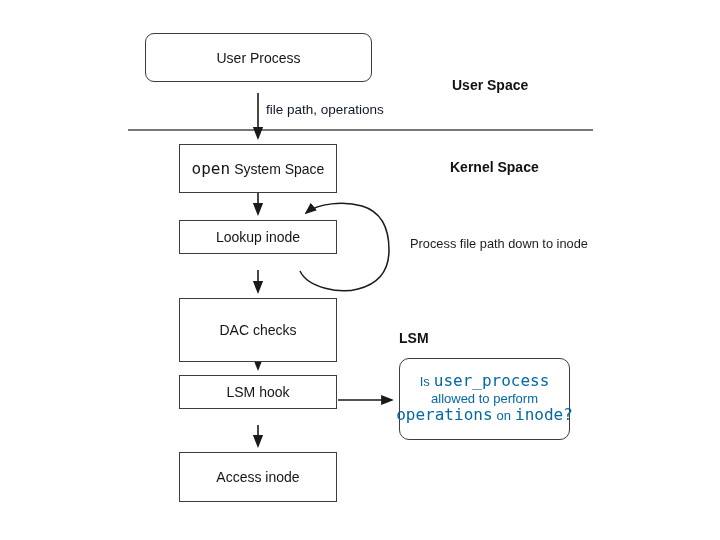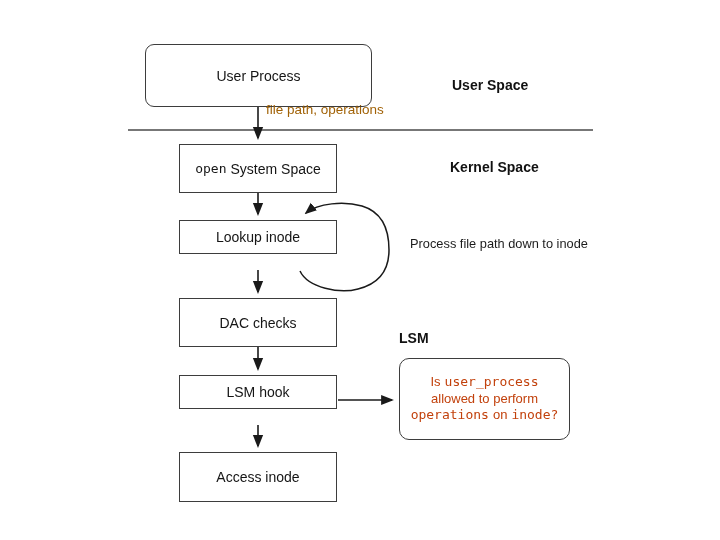--- a/index.html
+++ b/index.html
@@ -7,40 +7,40 @@
     position:relative;width:720px;height:540px;background:#ffffff;
     font-family:"Liberation Sans", sans-serif;color:#111;overflow:hidden;
   }
   .layer{position:absolute;left:0;top:0;width:720px;height:540px;pointer-events:none;}
   .node{
     position:absolute;box-sizing:border-box;border:1.5px solid #3d3d3d;background:#fff;
     display:flex;align-items:center;justify-content:center;text-align:center;
     font-size:14px;color:#151515;z-index:2;
   }
   .rounded{border-radius:9px;}
-  .mono{font-family:"DejaVu Sans Mono", monospace;font-size:13px;}
+  .mono{font-family:"DejaVu Sans Mono", monospace;font-size:16px;}
   .gap{margin-left:4px;}
   .gap-r{margin-right:4px;}
-  .flabel{position:absolute;font-size:13.5px;color:#a16207;z-index:3;white-space:nowrap;}
+  .flabel{position:absolute;font-size:13.5px;color:#0f172a;z-index:3;white-space:nowrap;}
   .space-label{position:absolute;font-weight:bold;font-size:14px;color:#111;z-index:3;}
   .annotation{
     position:absolute;left:398px;top:236px;width:202px;text-align:center;
     font-size:12.8px;line-height:16px;color:#1c1c1c;z-index:3;
   }
   .lsm-box{
     position:absolute;left:399px;top:358px;width:171px;height:82px;
     border:1.5px solid #3d3d3d;border-radius:10px;background:#fff;box-sizing:border-box;
     display:flex;flex-direction:column;align-items:center;justify-content:center;
-    font-size:13px;line-height:16.5px;text-align:center;z-index:2;color:#c2410c;
+    font-size:13px;line-height:16.5px;text-align:center;z-index:2;color:#0369a1;
   }
   
-  .n-user-process{left:145px;top:44px;width:227px;height:63px;}
+  .n-user-process{left:145px;top:33px;width:227px;height:49px;}
   .n-open-call{left:179px;top:144px;width:158px;height:49px;}
   .n-lookup-inode{left:179px;top:220px;width:158px;height:34px;}
-  .n-dac-checks{left:179px;top:298px;width:158px;height:49px;}
+  .n-dac-checks{left:179px;top:298px;width:158px;height:64px;}
   .n-lsm-hook{left:179px;top:375px;width:158px;height:34px;}
   .n-access-inode{left:179px;top:452px;width:158px;height:50px;}
   .l-user-space{left:452px;top:77px;width:136px;}
   .l-kernel-space{left:450px;top:159px;width:136px;}
   .l-lsm-title{left:399px;top:330px;width:171px;}
   .l-file-path{left:266px;top:102px;}
 </style>
 </head>
 <body>
 

